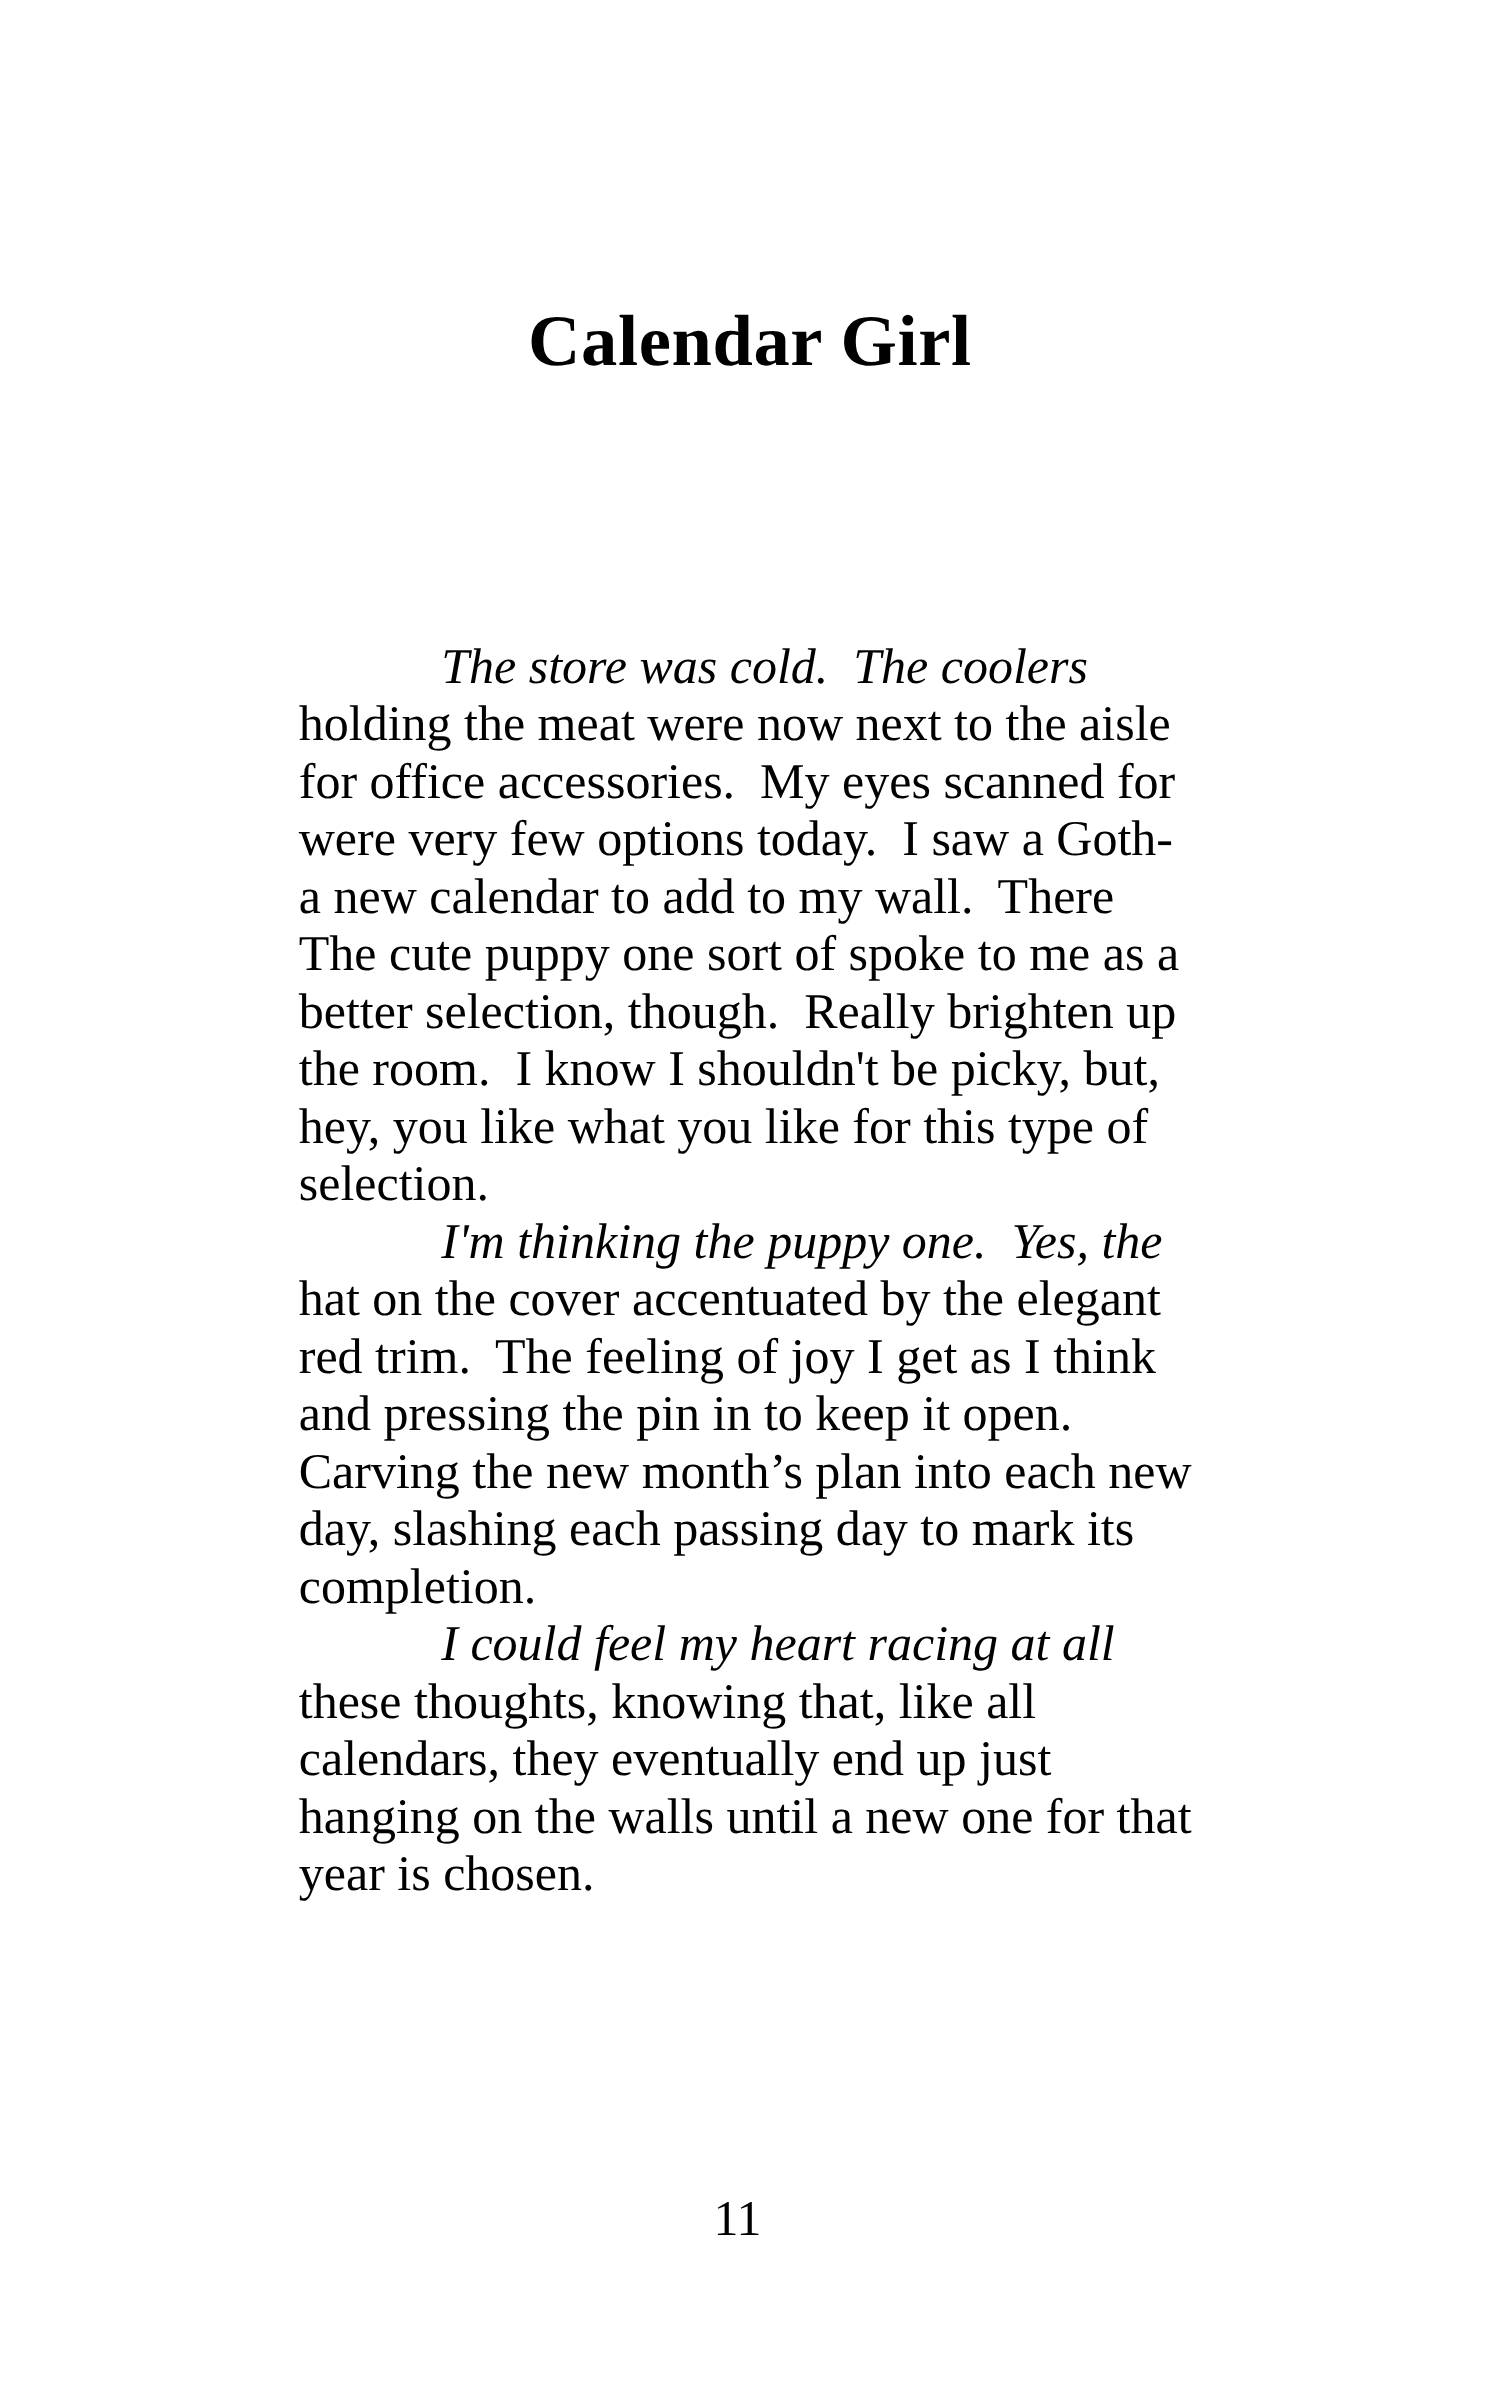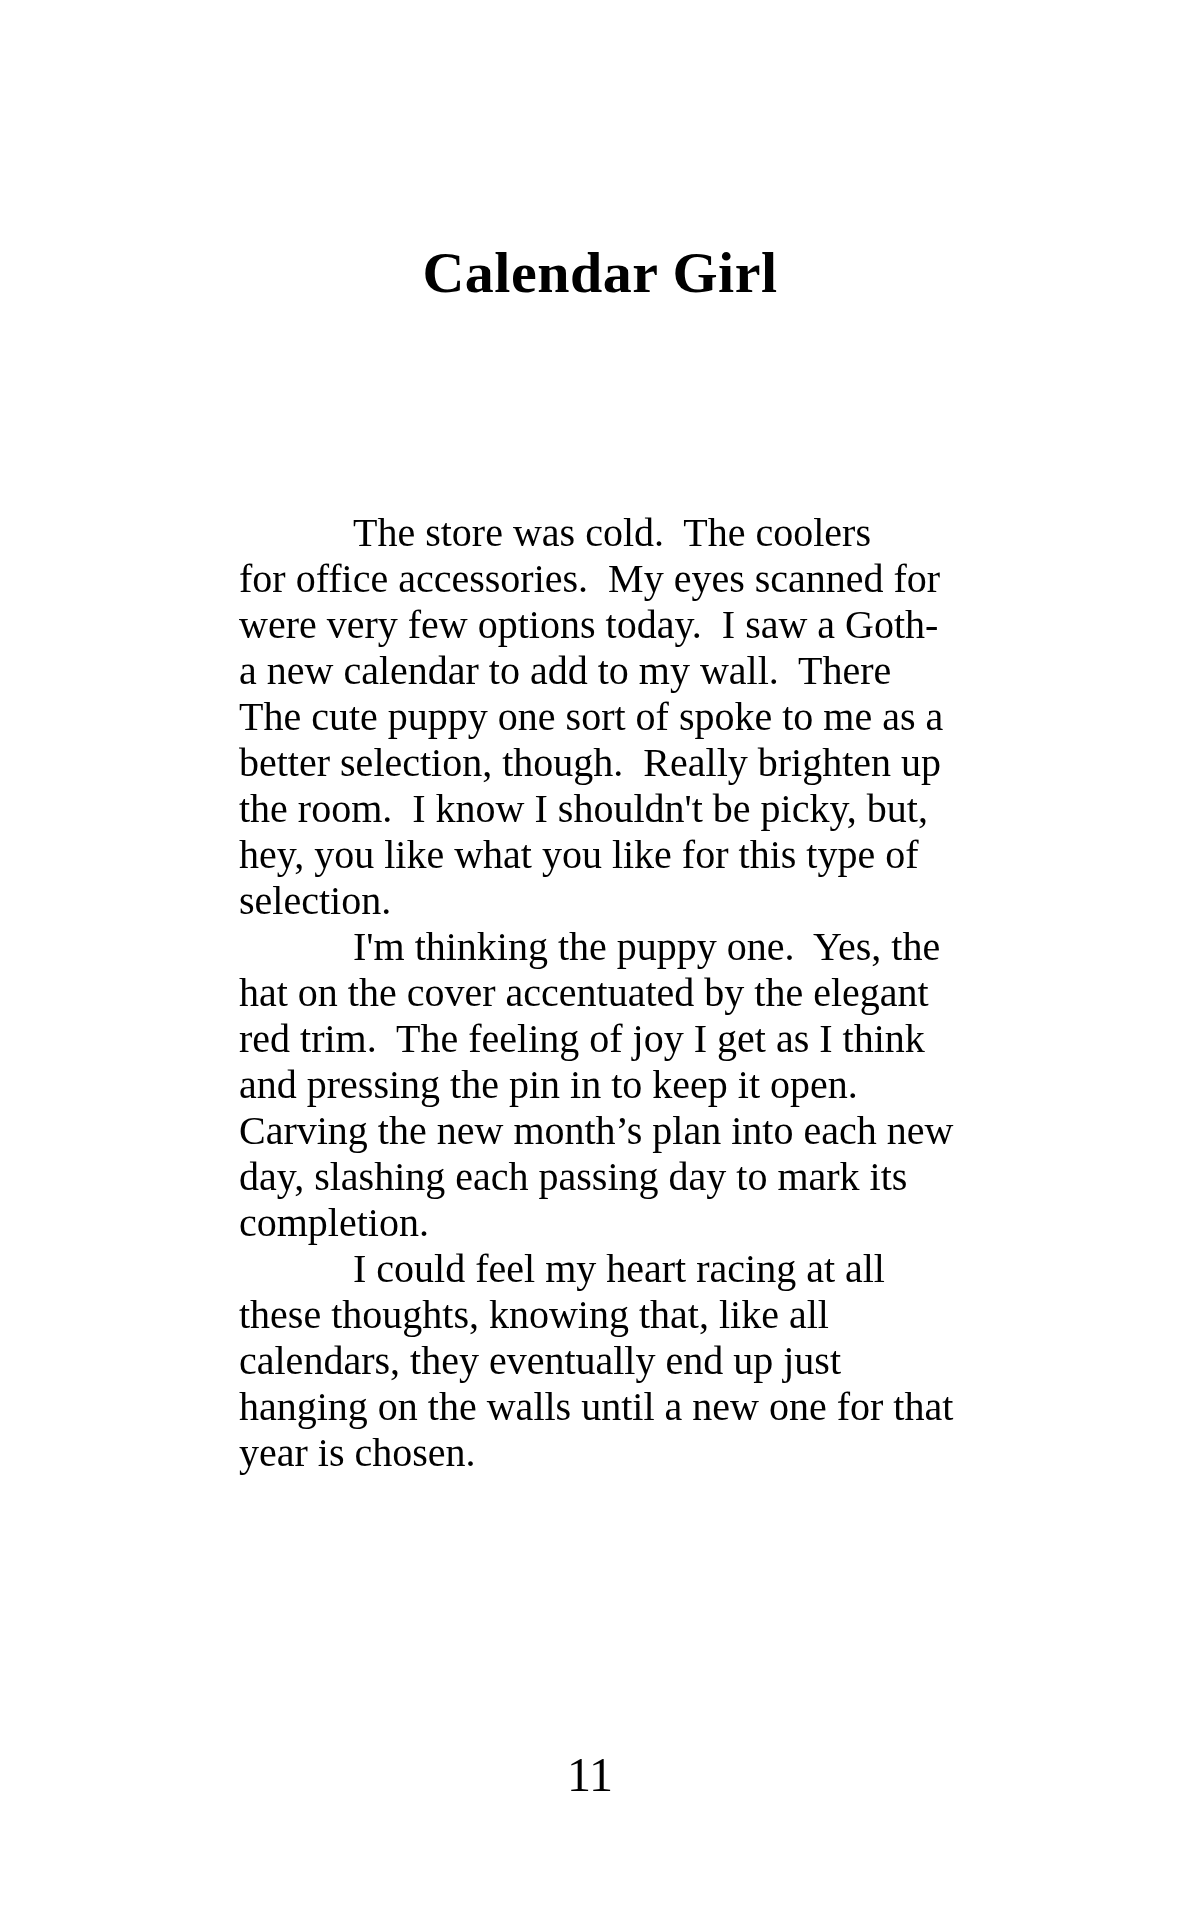--- a/index.html
+++ b/index.html
@@ -38,40 +38,42 @@
     line-height: 46px;
     color: #000000;
   }
   .text-line {
     white-space: pre;      
     height: 46px;
     line-height: 46px;
   }
   .text-line.first {
     padding-left: 114px;   
+    font-style: italic;
   }
   .page-number {
     position: absolute;
     top: 1752px;
     left: 239px;
     width: 702px;
     text-align: center;
-    font-size: 48px;
+    font-size: 40px;
     line-height: 46px;
     color: #000000;
   }
 </style>
 </head>
 <body>
 
 <div class="page">
   <h1 class="chapter-title">Calendar Girl</h1>
 
   <div class="body-text">
       <div class="text-line first">The store was cold.  The coolers</div>
+      <div class="text-line">holding the meat were now next to the aisle</div>
       <div class="text-line">for office accessories.  My eyes scanned for</div>
       <div class="text-line">were very few options today.  I saw a Goth-</div>
       <div class="text-line">a new calendar to add to my wall.  There</div>
       <div class="text-line">The cute puppy one sort of spoke to me as a</div>
       <div class="text-line">better selection, though.  Really brighten up</div>
       <div class="text-line">the room.  I know I shouldn't be picky, but,</div>
       <div class="text-line">hey, you like what you like for this type of</div>
       <div class="text-line">selection.</div>
       <div class="text-line first">I'm thinking the puppy one.  Yes, the</div>
       <div class="text-line">hat on the cover accentuated by the elegant</div>

